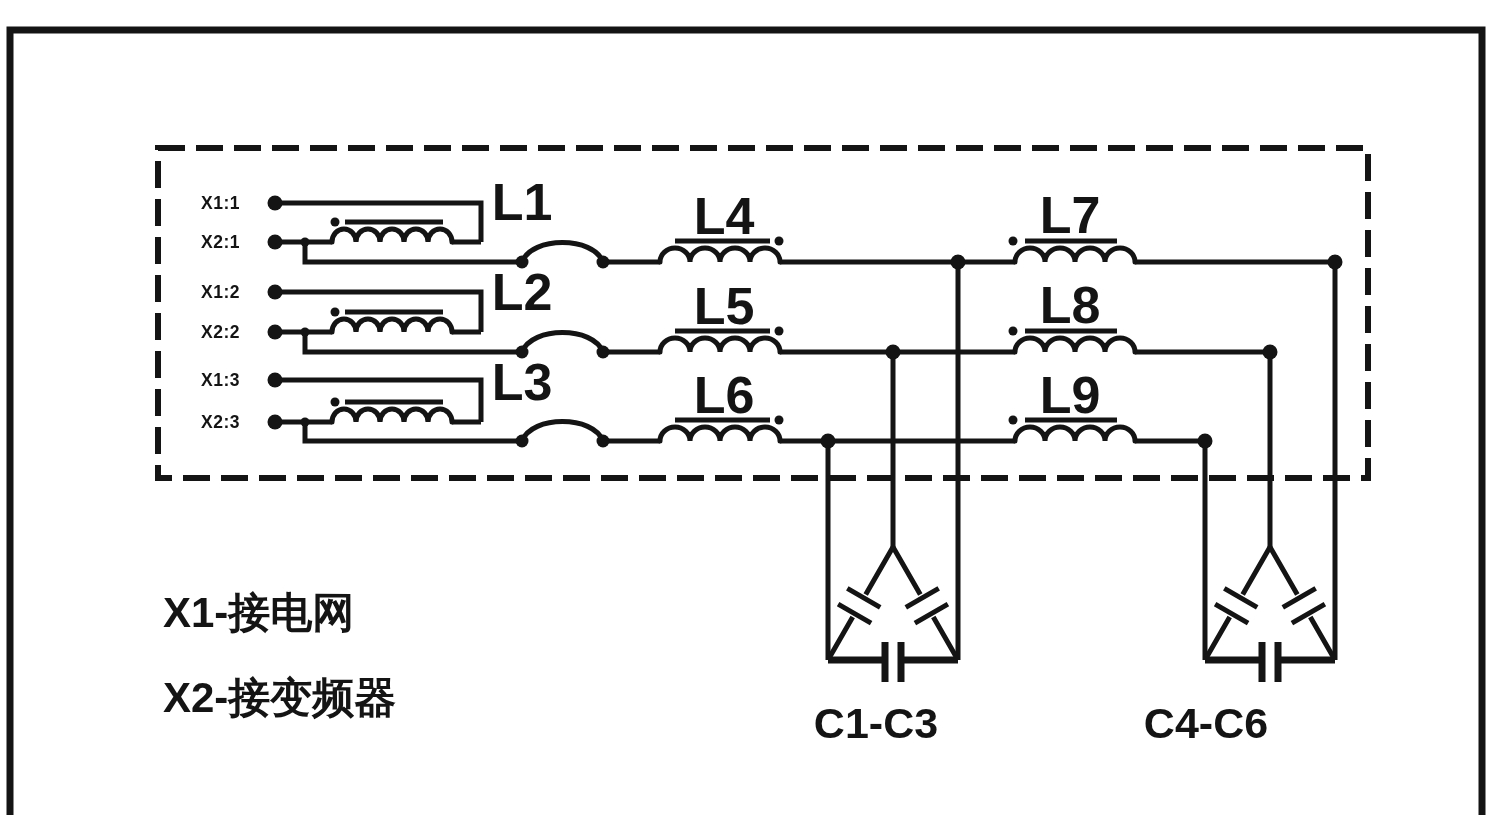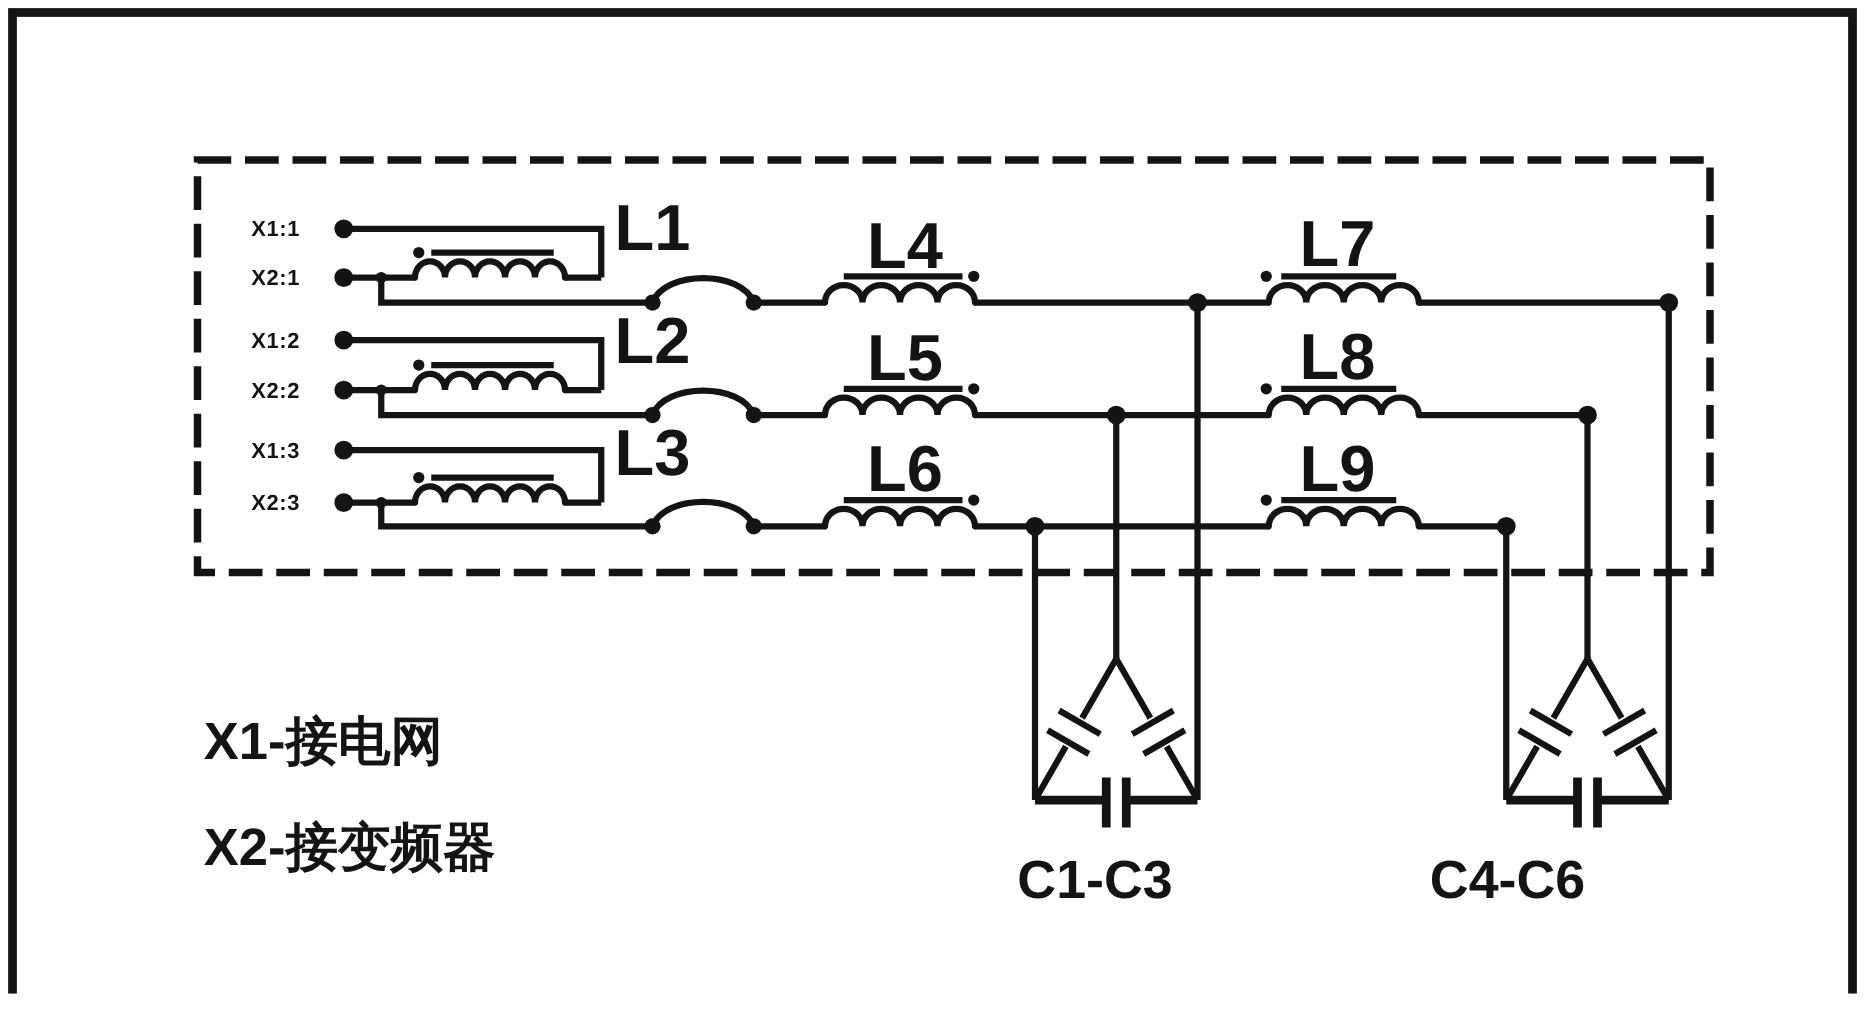--- a/index.html
+++ b/index.html
@@ -2,20 +2,21 @@
 <html><head>
 <meta charset="utf-8">
 <style>
   html,body{margin:0;padding:0;background:#ffffff;}
   #stage{
     position:relative;
     width:1492px;height:795px;
     background:#ffffff;
     overflow:hidden;
     font-family:"Liberation Sans", sans-serif;
+    margin-top:20px;
   }
   svg{display:block;}
   .wire{stroke:#141414;stroke-width:5;fill:none;stroke-linecap:butt;}
   .coil{stroke:#141414;stroke-width:5;fill:none;stroke-linecap:round;}
   .bar{stroke:#141414;stroke-width:5;fill:none;}
   .dot{fill:#141414;stroke:none;}
   .border-outer{stroke:#141414;stroke-width:7;fill:none;}
   .border-dashed{stroke:#141414;stroke-width:6;fill:none;stroke-dasharray:27 11;}
   .delta{stroke:#141414;stroke-width:5;fill:none;stroke-linecap:butt;}
   .delta-bottom{stroke:#141414;stroke-width:7;fill:none;stroke-linecap:butt;}

